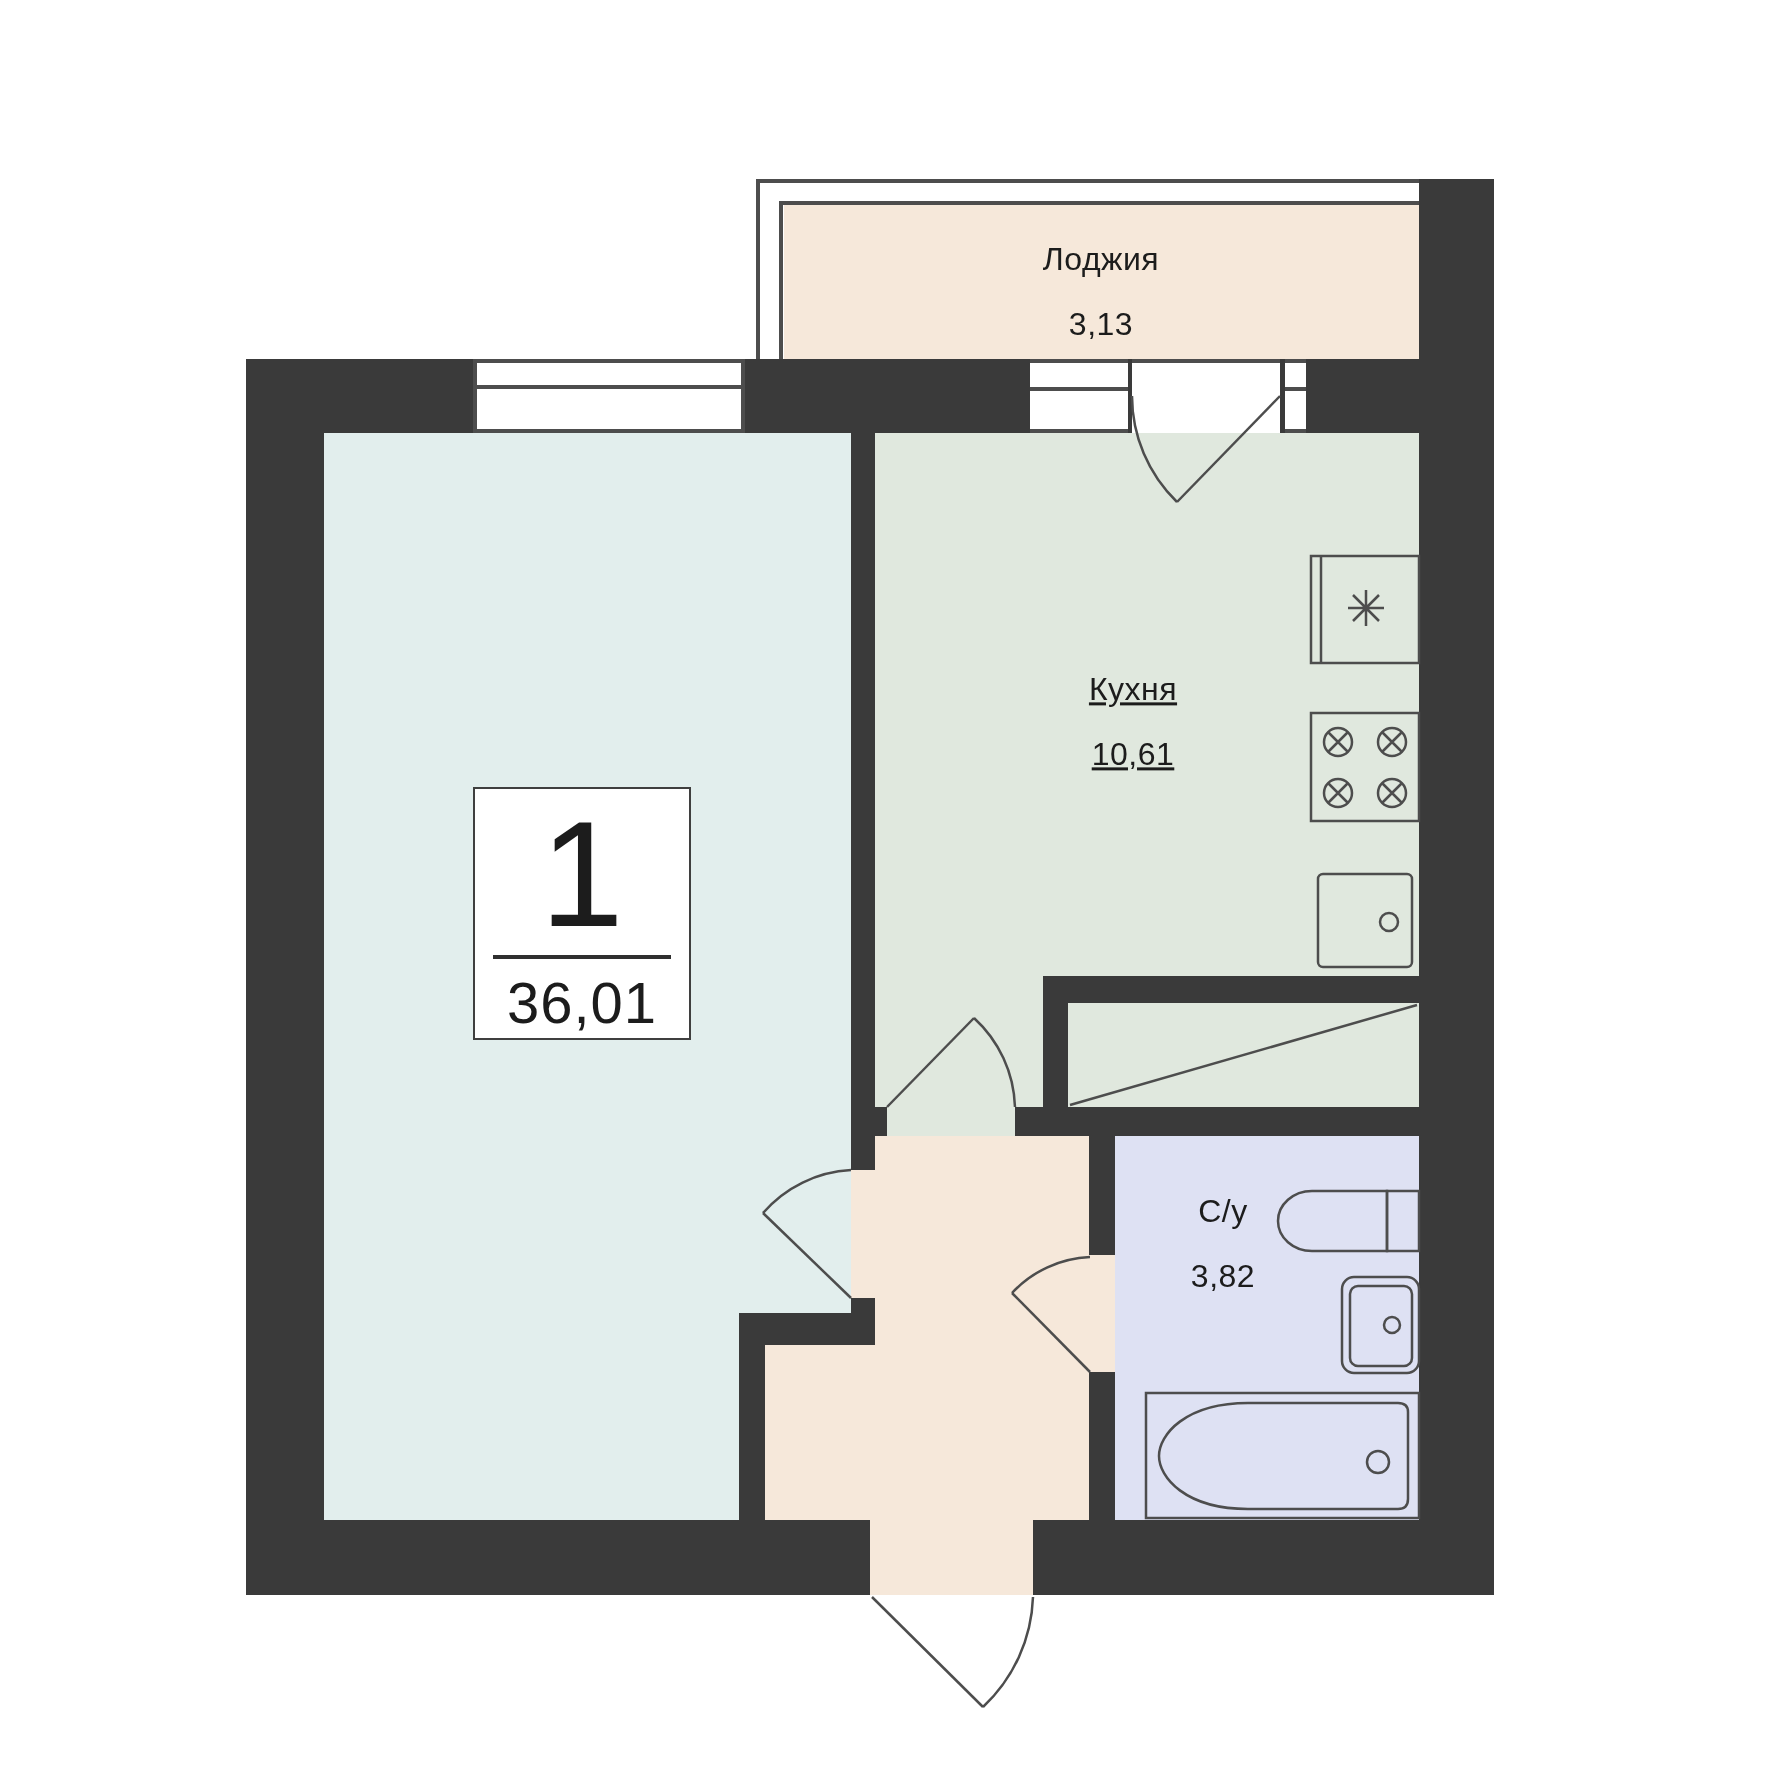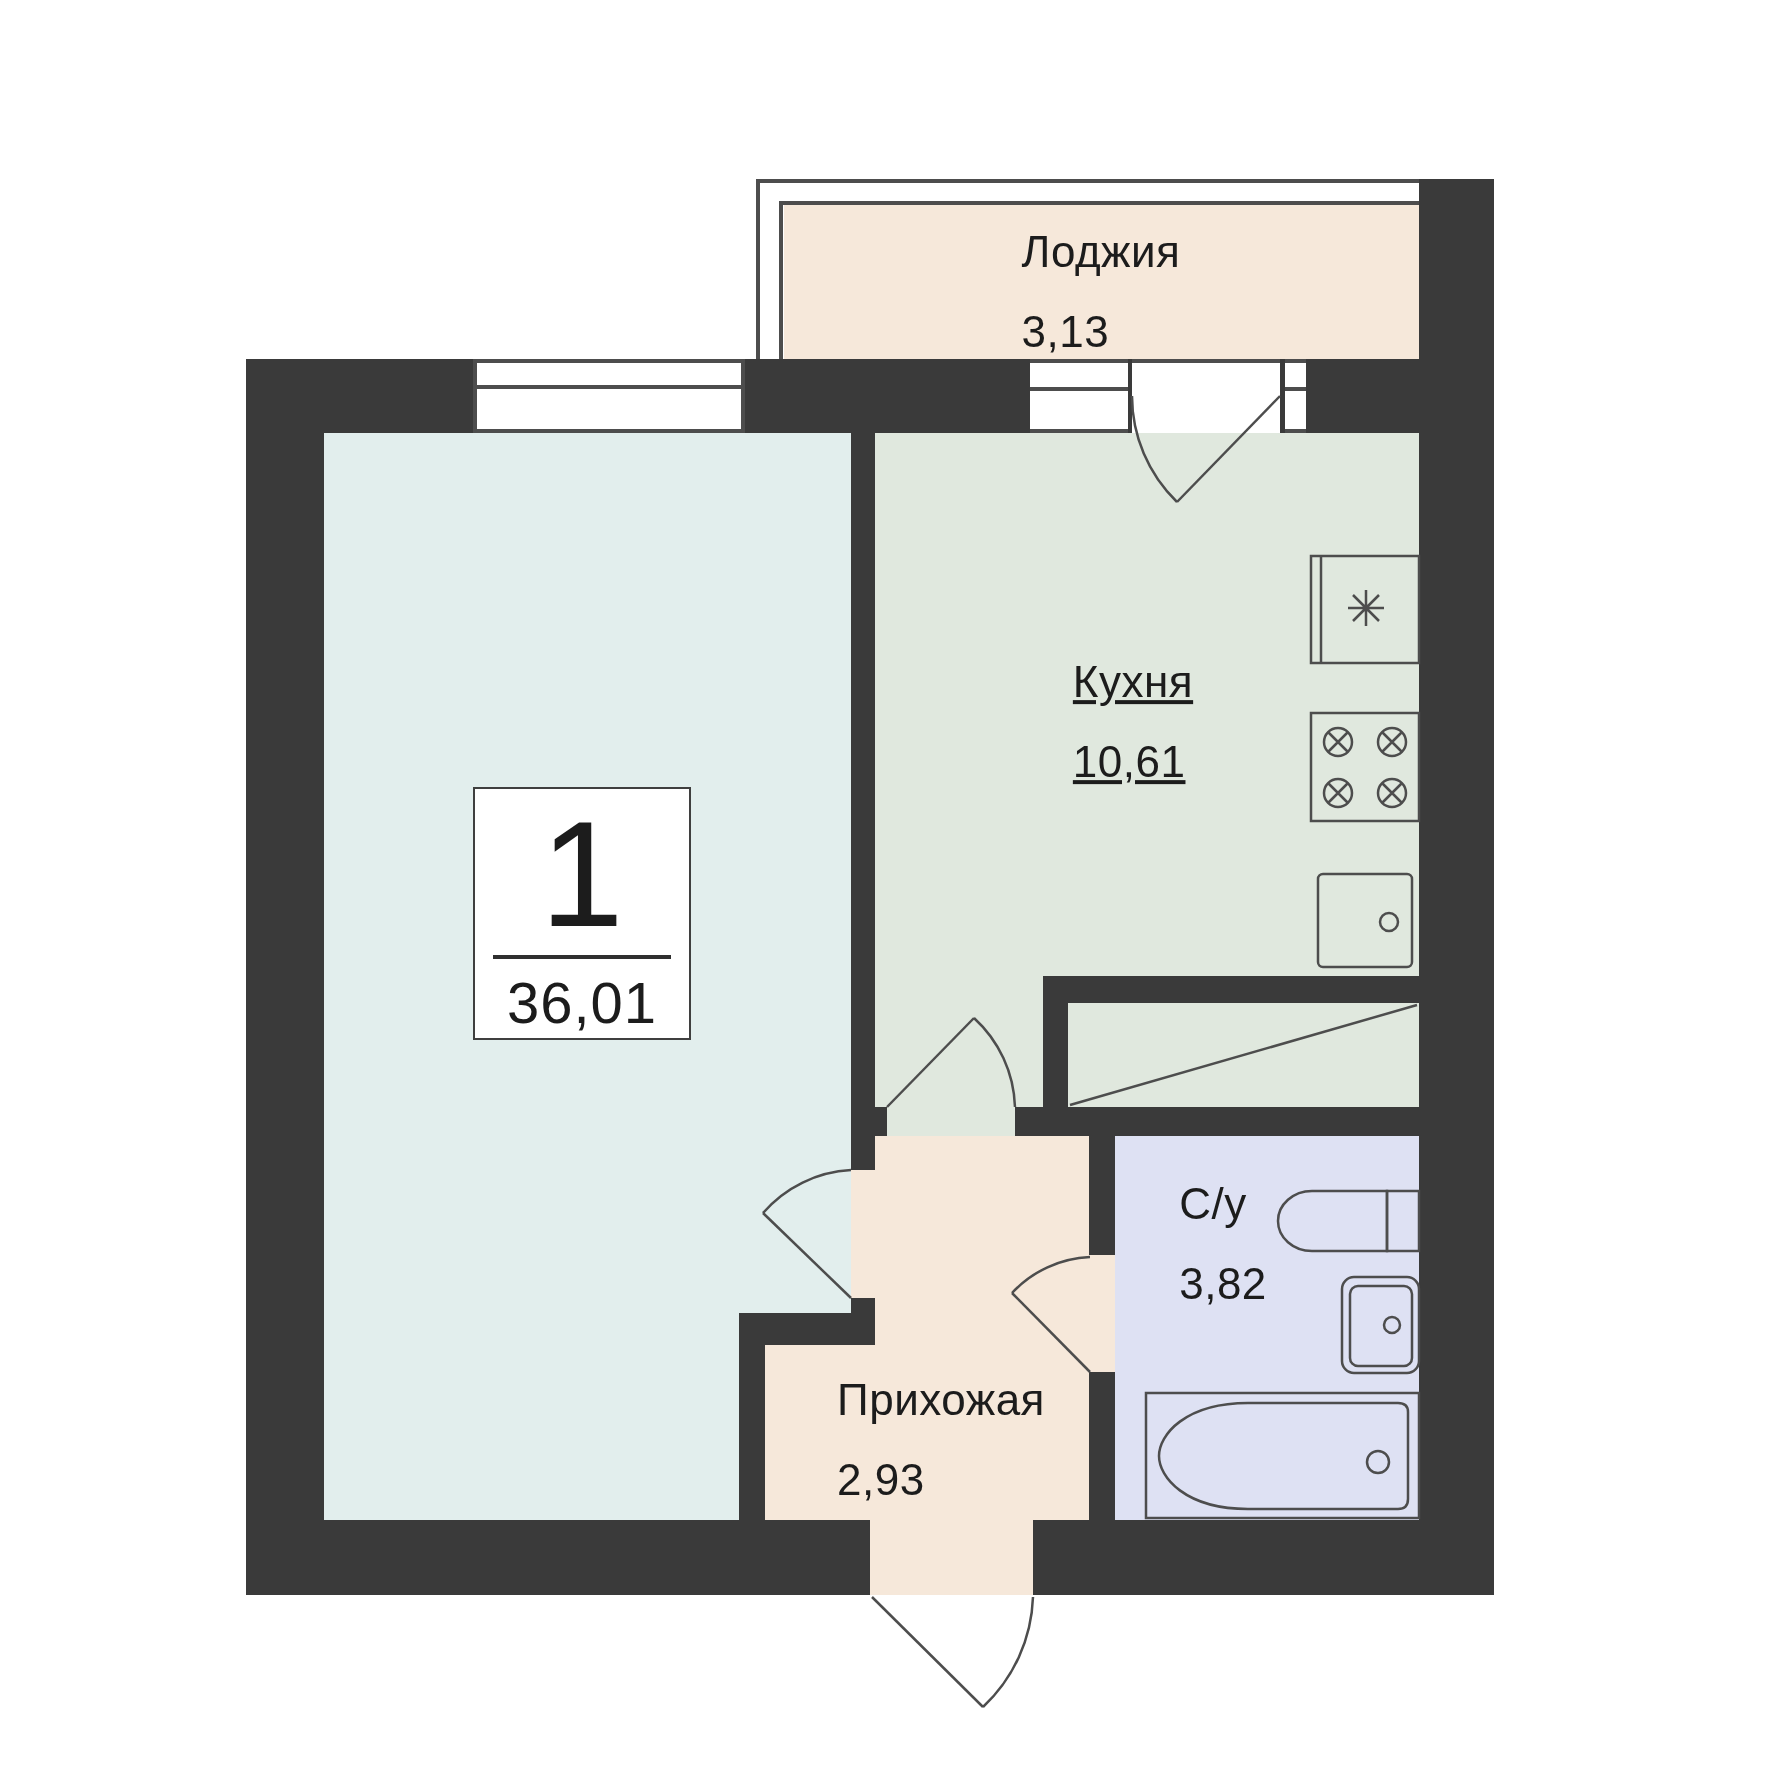--- a/index.html
+++ b/index.html
@@ -57,22 +57,22 @@
   .win-room{left:473px;top:359px;width:272px;height:74px;}
   .win-b1{left:1030px;top:359px;width:98px;height:74px;}
   .win-door{left:1132px;top:359px;width:148px;height:74px;}
   .win-b2{left:1285px;top:359px;width:21px;height:74px;}
 
   svg.overlay{position:absolute;left:0;top:0;}
   .ln{stroke:var(--c-line);fill:none;}
   .ln-thin{stroke-width:2.5px;}
   .ln-frame{stroke-width:4px;}
 
-  .room-label{position:absolute;transform:translate(-50%,-50%);text-align:left;
-    font-size:44px;line-height:1.27;letter-spacing:.5px;white-space:nowrap;color:var(--c-text);}
+  .room-label{position:absolute;transform:translate(-50%,-50%);text-align:center;
+    font-size:32px;line-height:1.27;letter-spacing:.5px;white-space:nowrap;color:var(--c-text);}
   .room-label .area{display:block;margin-top:24px;}
 
   .badge{position:absolute;left:473px;top:787px;width:218px;height:253px;box-sizing:border-box;
     background:var(--c-badge-bg);border:2.5px solid #3f3f3f;display:flex;flex-direction:column;
     align-items:center;justify-content:flex-start;}
   .badge .num{font-size:150px;line-height:1;margin-top:10px;font-weight:500;}
   .badge .rule{width:178px;border-top:4px solid #2f2f2f;margin:6px 0 10px 0;}
   .badge .total{font-size:58px;letter-spacing:1px;text-align:center;}
 </style>
 </head>
@@ -204,24 +204,20 @@
     <span class="area">3,13</span>
   </div>
   <div class="room-label" style="left:1133px;top:722px;text-decoration:underline;">
     <span>Кухня</span>
     <span class="area">10,61</span>
   </div>
   <div class="room-label" style="left:1223px;top:1244px;">
     <span>С/у</span>
     <span class="area">3,82</span>
   </div>
-  <div class="room-label" style="left:941px;top:1440px;">
-    <span>Прихожая</span>
-    <span class="area">2,93</span>
-  </div>
 
   <div class="badge">
     <div class="num">1</div>
     <div class="rule"></div>
     <div class="total">36,01</div>
   </div>
 
 </div>
 
 </body></html>

